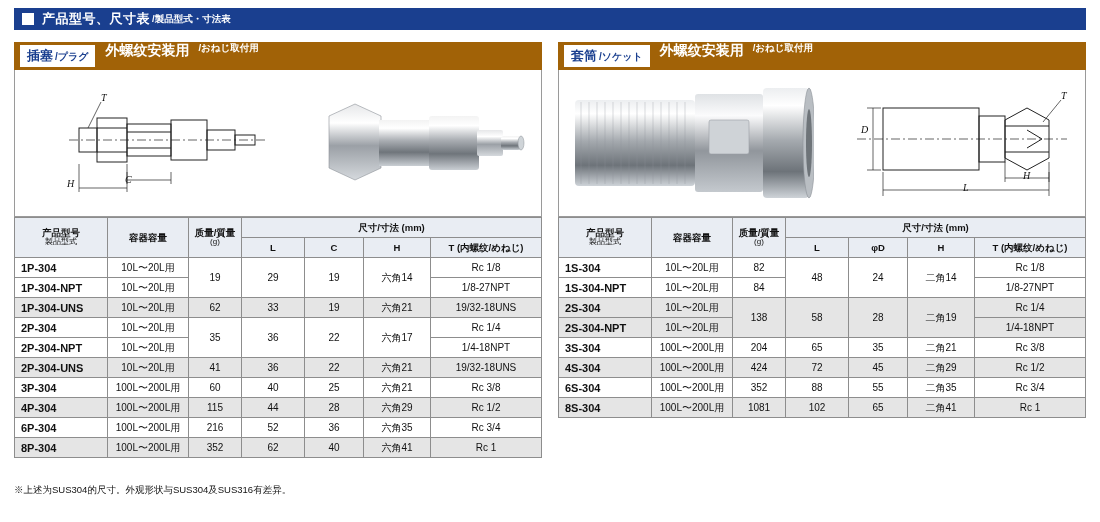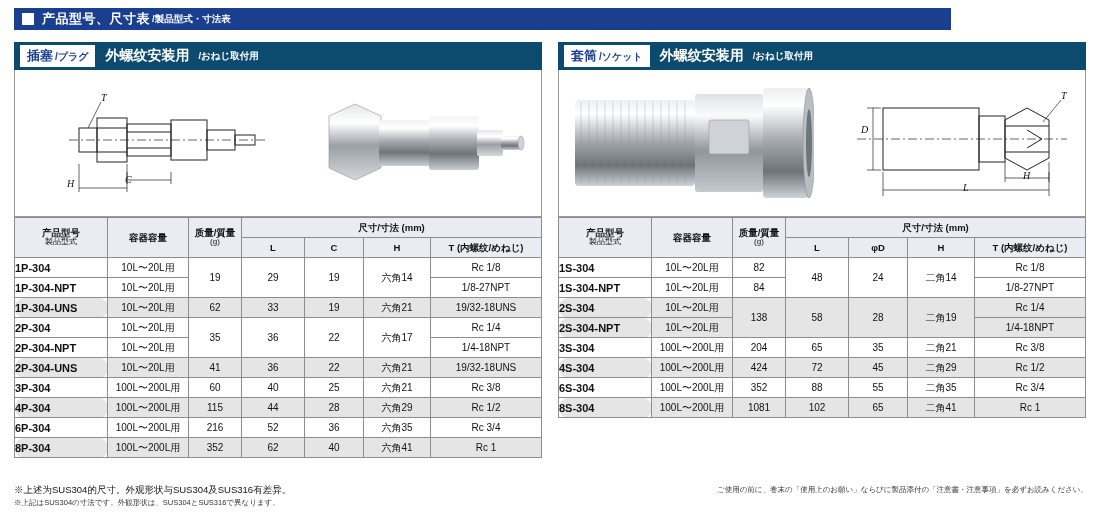--- a/index.html
+++ b/index.html
@@ -6,37 +6,37 @@
   body{
     width:1100px;height:522px;
     background:#ffffff;
     font-family:"Liberation Sans", sans-serif;
     color:#111;
     position:relative;
     overflow:hidden;
   }
   
   .title-bar{
-    position:absolute;left:14px;top:8px;width:937px;height:22px;
+    position:absolute;left:14px;top:8px;width:1072px;height:22px;
     background:#1a3f8f;color:#fff;
     display:flex;align-items:center;
   }
   .title-bar .swatch{
     width:12px;height:12px;background:#ffffff;margin:0 8px 0 8px;flex:0 0 auto;
   }
   .title-bar .t-cn{font-size:13px;font-weight:bold;letter-spacing:.5px;}
   .title-bar .t-jp{font-size:9.5px;margin-left:2px;font-weight:bold;}
 
   
   .panel{position:absolute;top:42px;width:528px;}
   .panel.left{left:14px;}
   .panel.right{left:558px;}
 
   .sub-bar{
-    height:28px;background:#0c4a6e;color:#fff;display:flex;align-items:center;
+    height:28px;background:#a16207;color:#fff;display:flex;
     position:relative;
   }
   .sub-bar .tagwrap{
     background:#ffffff;color:#1a3f8f;margin:3px 0 3px 6px;padding:2px 7px;
     display:flex;align-items:baseline;
   }
   .sub-bar .tag-cn{font-size:13px;font-weight:bold;}
   .sub-bar .tag-jp{font-size:10px;margin-left:2px;font-weight:bold;}
   .sub-bar .h-cn{font-size:14px;font-weight:bold;margin-left:10px;}
   .sub-bar .h-jp{font-size:9.5px;font-weight:bold;margin-left:9px;}
@@ -47,21 +47,21 @@
   }
 
   
   .dwg{position:absolute;}
   .lbl{position:absolute;font-size:10px;font-family:"Liberation Serif",serif;font-style:italic;}
 
   
   table{border-collapse:collapse;width:100%;font-size:10px;}
   th,td{border:1px solid #8d8d8d;text-align:center;padding:0;height:19px;}
   thead th{background:#e9edf3;font-weight:bold;font-size:9.5px;line-height:1.05;}
-  .model{text-align:left;font-weight:bold;font-size:11px;border-radius:9px;}
+  .model{text-align:left;padding-left:6px;font-weight:bold;font-size:11px;}
   td.model{background:#fff;}
   tr.alt td{background:#e5e5e5;}
   .sm{font-size:8px;font-weight:normal;display:block;}
   .mid{vertical-align:middle;}
 
   
   .note{position:absolute;font-size:9.5px;color:#111;}
   .note .jp{font-size:7.5px;color:#333;display:block;margin-top:1px;}
   .note-l{left:14px;top:484px;}
   .note-r{left:558px;top:484px;width:530px;text-align:right;}
@@ -427,17 +427,15 @@
         <td>65</td>
         <td>二角41</td>
         <td>Rc 1</td>
       </tr>
     </tbody>
   </table>
 </div>
 
 <div class="note note-l">
   <span>※上述为SUS304的尺寸。外观形状与SUS304及SUS316有差异。</span>
-  <span class="jp">※上記はSUS304の寸法です。外観形状は、SUS304とSUS316で異なります。</span>
 </div>
 <div class="note note-r">
-  <span class="jp">ご使用の前に、巻末の「使用上のお願い」ならびに製品添付の「注意書・注意事項」を必ずお読みください。</span>
 </div>
 
 </body></html>

